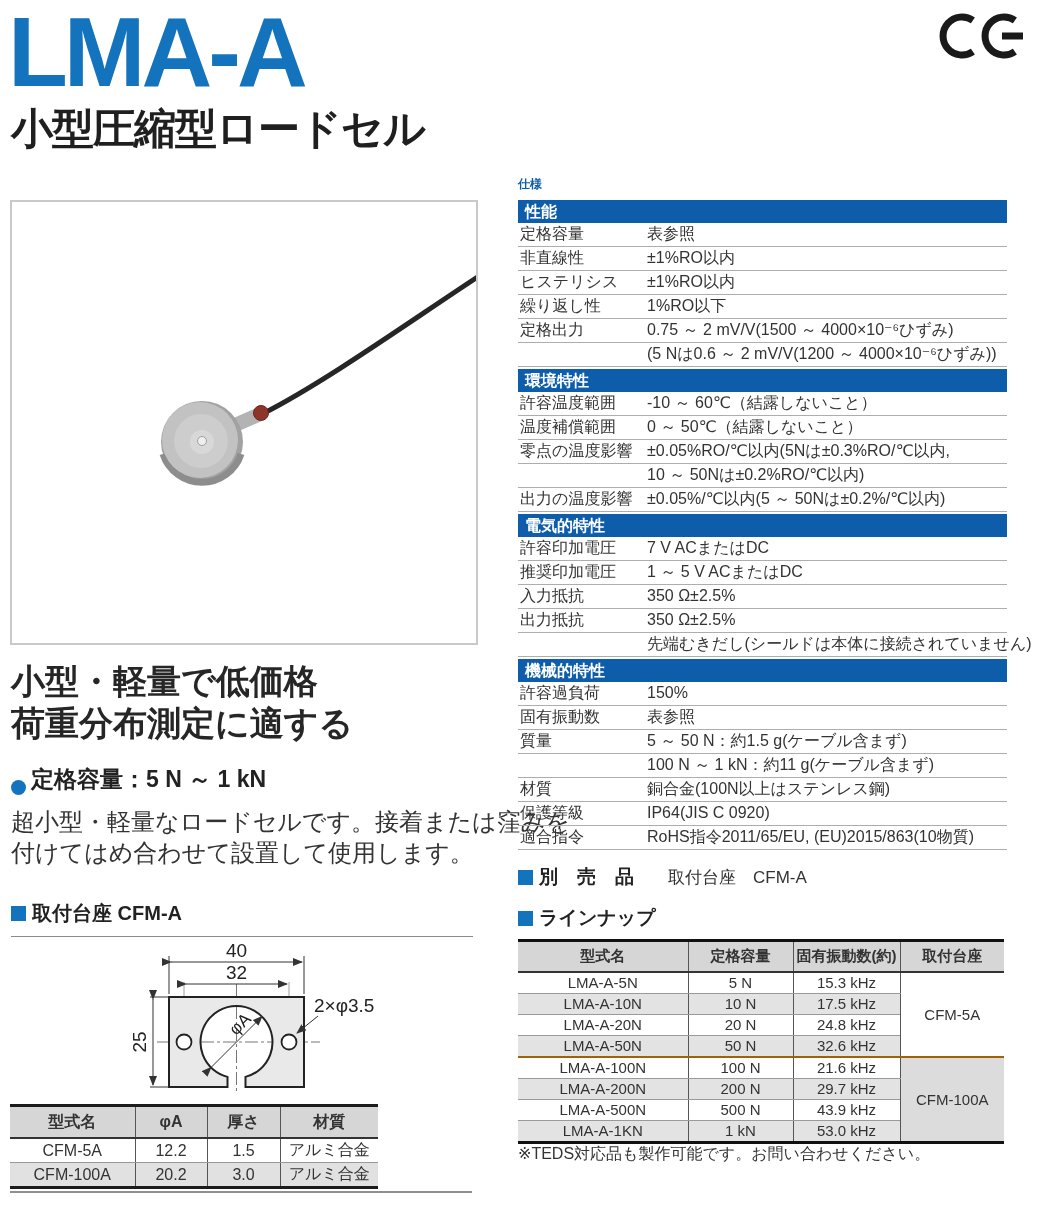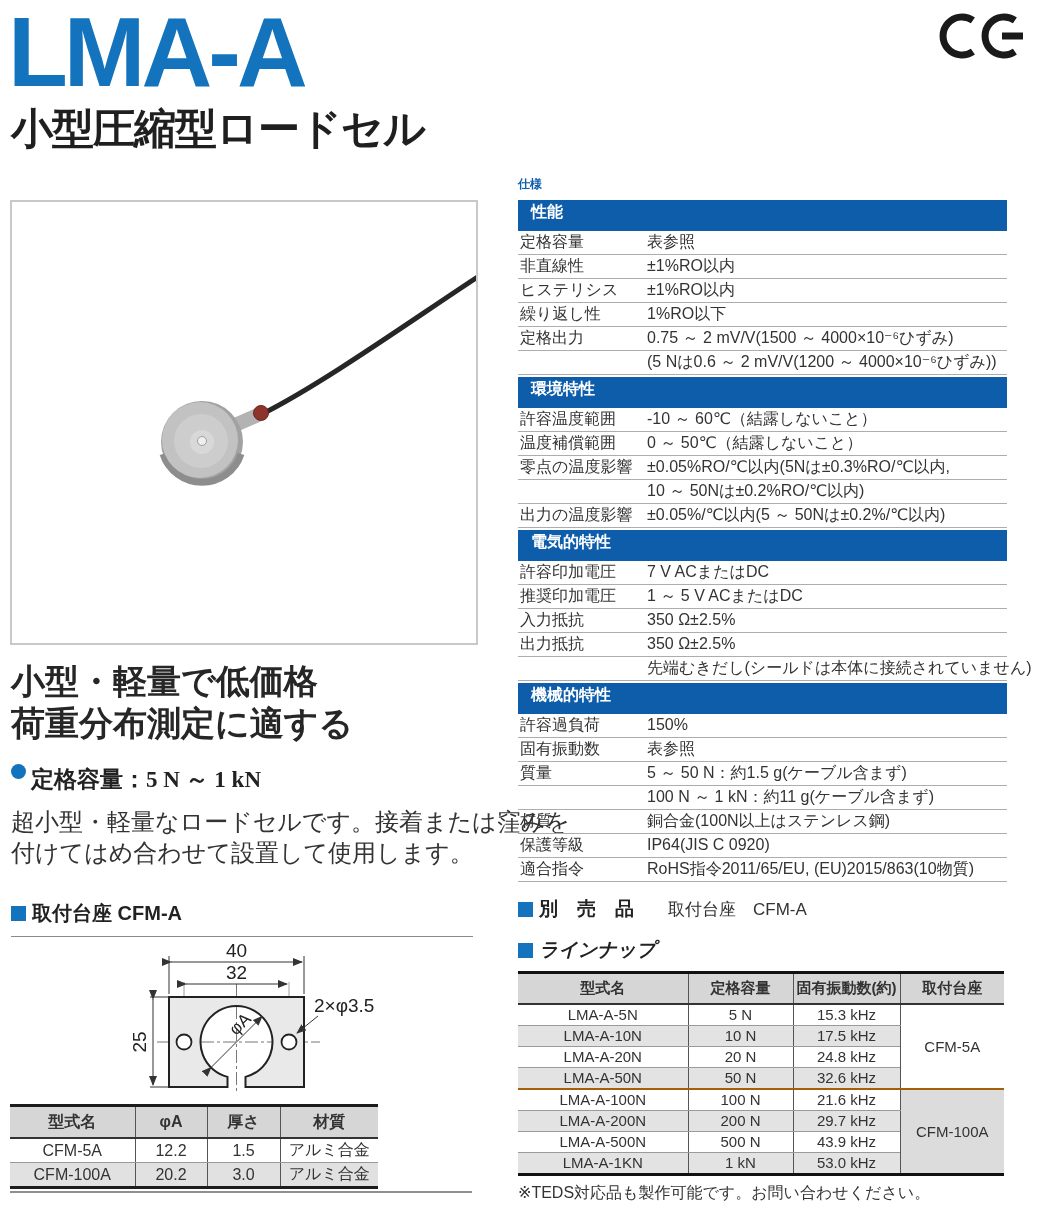--- a/index.html
+++ b/index.html
@@ -13,21 +13,21 @@
             font-weight:900;letter-spacing:-1px;color:#1f1f1f;}
   .ce{position:absolute;left:938px;top:10px;}
 
   
   .photo-box{position:absolute;left:10px;top:200px;width:468px;height:445px;
              border:2px solid #c9c9c9;box-sizing:border-box;background:#fff;}
 
   
   .headline{position:absolute;left:11px;top:660px;font-size:34px;line-height:42px;
             font-weight:700;color:#262626;letter-spacing:0px;}
-  .capacity{position:absolute;left:11px;top:764px;display:flex;align-items:flex-start;font-family:Liberation Serif, serif;}
+  .capacity{position:absolute;left:11px;top:764px;display:flex;align-items:flex-end;}
   .capacity .dot{width:15px;height:15px;border-radius:50%;background:#1373bc;margin-right:5px;flex:none;}
   .capacity .cap-text{font-size:23px;font-weight:800;color:#222;}
   .desc{position:absolute;left:11px;top:806px;font-size:24px;line-height:31px;color:#333;}
 
   .mount-heading{position:absolute;left:11px;top:900px;width:462px;display:flex;align-items:center;
                  padding-bottom:9px;border-bottom:1px solid #8a8a8a;}
   .blue-sq{width:15px;height:15px;background:#1373bc;margin-right:6px;flex:none;}
   .mount-heading .mh-text{font-size:20px;font-weight:800;color:#222;}
 
   .drawing{position:absolute;left:22px;top:934px;}
@@ -39,44 +39,44 @@
   .cfm-table th{height:28px;background:#d6d6d6;font-weight:700;border-bottom:2px solid #333;}
   .cfm-table td{height:20px;text-align:center;border-bottom:1px solid #999;}
   .cfm-table tr:last-child td{border-bottom:none;background:#e1e1e1;}
   .cfm-table th + th, .cfm-table td + td{border-left:1px solid #555;}
 
   .bottom-rule{position:absolute;left:10px;top:1191px;width:462px;height:2px;background:#8f8f8f;}
 
   
   .right-col{position:absolute;left:518px;top:172px;width:489px;}
   .spec-title{font-size:12px;font-weight:800;color:#0d5dab;height:26px;line-height:24px;}
-  .spec-band{background:#0d5dab;color:#fff;font-size:16px;font-weight:700;height:31px;
-             line-height:23px;padding-left:13px;margin-top:2px;}
+  .spec-band{background:#0d5dab;color:#fff;font-size:16px;font-weight:700;height:23px;
+             line-height:23px;padding-left:7px;margin-top:2px;}
   .spec-row{display:flex;height:23px;line-height:22px;font-size:16px;color:#333;
             border-bottom:1px solid #adadad;}
   .spec-label{flex:0 0 127px;padding-left:2px;white-space:nowrap;}
   .spec-value{flex:1;white-space:nowrap;}
 
   .accessory{margin-top:14px;display:flex;align-items:center;}
   .accessory .acc-heading{font-size:19px;font-weight:800;color:#222;margin-right:34px;}
   .accessory .acc-text{font-size:17px;color:#333;}
-  .lineup-heading{margin-top:15px;display:flex;align-items:center;font-style:italic;}
+  .lineup-heading{margin-top:15px;display:flex;align-items:center;}
   .lineup-heading .lh-text{font-size:19px;font-weight:800;color:#222;}
 
   .lineup-table{margin-top:8px;width:486px;border-collapse:collapse;table-layout:fixed;
                 border-top:3px solid #111;border-bottom:3px solid #111;font-size:15px;color:#333;}
   .lineup-table th{height:27px;background:#d6d6d6;font-weight:700;border-bottom:2px solid #333;}
   .lineup-table td{height:18px;line-height:18px;text-align:center;border-bottom:1px solid #9a9a9a;}
   .lineup-table th + th, .lineup-table td + td{border-left:1px solid #555;}
   .lineup-table tr.even td{background:#e3e3e3;}
   .lineup-table td.mount-a{background:#fff;}
   .lineup-table td.mount-b{background:#dcdcdc;}
   .lineup-table tr.grp td{border-top:2px solid #a16207;}
   .lineup-table tr:last-child td{border-bottom:none;}
-  .footnote{margin-top:7px;font-size:16px;color:#333;}
+  .footnote{font-size:16px;color:#333;}
 
   svg text{font-family:"Liberation Sans","DejaVu Sans",sans-serif;}
 </style>
 </head>
 <body>
 
 <div class="page">
 
   <div class="title">LMA-A</div>
   <div class="subtitle">小型圧縮型ロードセル</div>

